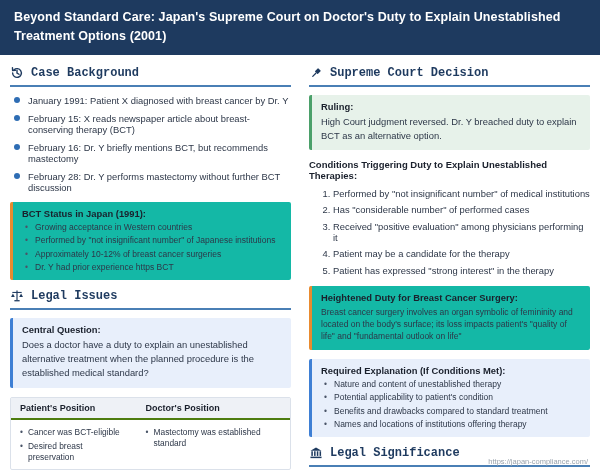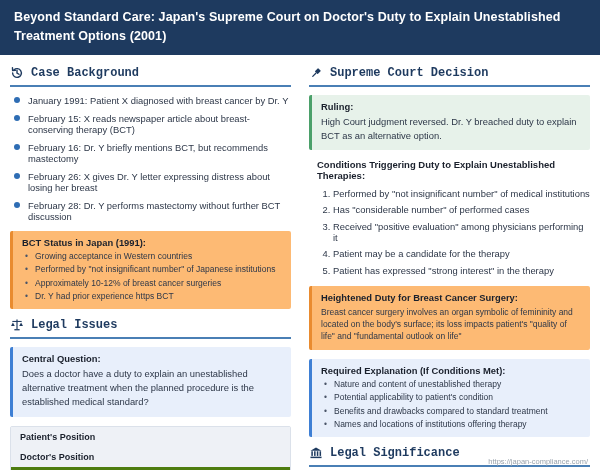--- a/index.html
+++ b/index.html
@@ -17,43 +17,43 @@
 
   .sec-head { display:flex; align-items:center; gap:7px; border-bottom:2px solid #4a7fb5; padding-bottom:5px; margin:9px 0 8px;font-family:Liberation Mono, monospace; }
   .sec-head h2 { font-size:12px; color:#1e3a5f; font-weight:bold; }
   .icon svg { display:block; }
 
   .timeline { list-style:none; margin:3px 0 9px 4px; }
   .timeline li { display:flex; gap:8px; align-items:flex-start; font-size:9.4px; margin-bottom:7px; color:#2d3748; }
   .dot { width:6px; height:6px; border-radius:50%; background:#2e6db4; flex:none; margin-top:2px; }
 
   .box { border-left:3px solid; padding:6px 9px 7px; border-radius:2px; margin-bottom:9px; }
-  .box.orange { background:#fdba74; border-color:#e98b2f; }
+  .box.orange { background:#14b8a6; border-color:#e98b2f; }
   .box.blue   { background:#e8effb; border-color:#3e7fd4; }
   .box.green  { background:#e7f2ea; border-color:#4ba06a; }
   .box-title { font-weight:bold; font-size:9.4px; color:#1a202c; margin-bottom:3px; }
   .box-text  { font-size:9.4px; line-height:1.5; color:#2d3748; }
   .box-text.small { font-size:8.5px; line-height:1.45; }
   .small-list { list-style:none; margin-top:1px; }
   .small-list li { font-size:8.5px; margin:2.5px 0 0 3px; padding-left:10px; position:relative; line-height:1.3; }
   .small-list li::before { content:"•"; position:absolute; left:0; color:#4a5568; }
 
   .pos-table { border:1px solid #dbe1ea; border-radius:2px; margin-top:1px; }
-  .pos-head { display:flex; background:#eef1f6; border-bottom:6px solid #4d7c0f;flex-direction:column; }
+  .pos-head { display:flex; background:#eef1f6; border-bottom:2px solid #4d7c0f; }
   .pos-head > div { padding:5px 9px; font-weight:bold; font-size:9px; color:#1a202c; }
   .pos-head > div:first-child { width:45%; }
   .pos-head > div:last-child  { width:55%; }
   .pos-body { display:flex; }
   .pos-body ul { list-style:none; padding:4px 9px 7px; }
   .pos-body ul:first-child { width:45%; }
   .pos-body ul:last-child  { width:55%; }
   .pos-body li { font-size:8.4px; margin-top:3.5px; padding-left:8px; position:relative; line-height:1.25; }
   .pos-body li::before { content:"•"; position:absolute; left:0; color:#4a5568; }
 
-  .cond-heading { font-size:9.5px; font-weight:bold; color:#1a202c; margin:3px 8px 7px; }
+  .cond-heading { font-size:9.5px; font-weight:bold; color:#1a202c; margin:3px 0 7px; }
   ol.conditions { margin:0 0 10px 24px; font-size:9.4px; }
   ol.conditions li { margin-bottom:5.5px; }
 
   .footer-url { position:absolute; right:12px; bottom:4px; font-size:7.5px; color:#9aa3ad; text-decoration:none; }
 </style>
 </head>
 <body>
 
 <div class="page">
 
@@ -82,24 +82,20 @@
             <span class="dot"></span>
             <span>January 1991: Patient X diagnosed with breast cancer by Dr. Y</span>
           </li>
             <li>
             <span class="dot"></span>
             <span>February 15: X reads newspaper article about breast-conserving therapy (BCT)</span>
           </li>
             <li>
             <span class="dot"></span>
             <span>February 16: Dr. Y briefly mentions BCT, but recommends mastectomy</span>
-          </li>
-            <li>
-            <span class="dot"></span>
-            <span>February 26: X gives Dr. Y letter expressing distress about losing her breast</span>
           </li>
             <li>
             <span class="dot"></span>
             <span>February 28: Dr. Y performs mastectomy without further BCT discussion</span>
           </li>
           </ul>
         <div class="box orange">
           <div class="box-title">BCT Status in Japan (1991):</div>
           <ul class="small-list">
 

